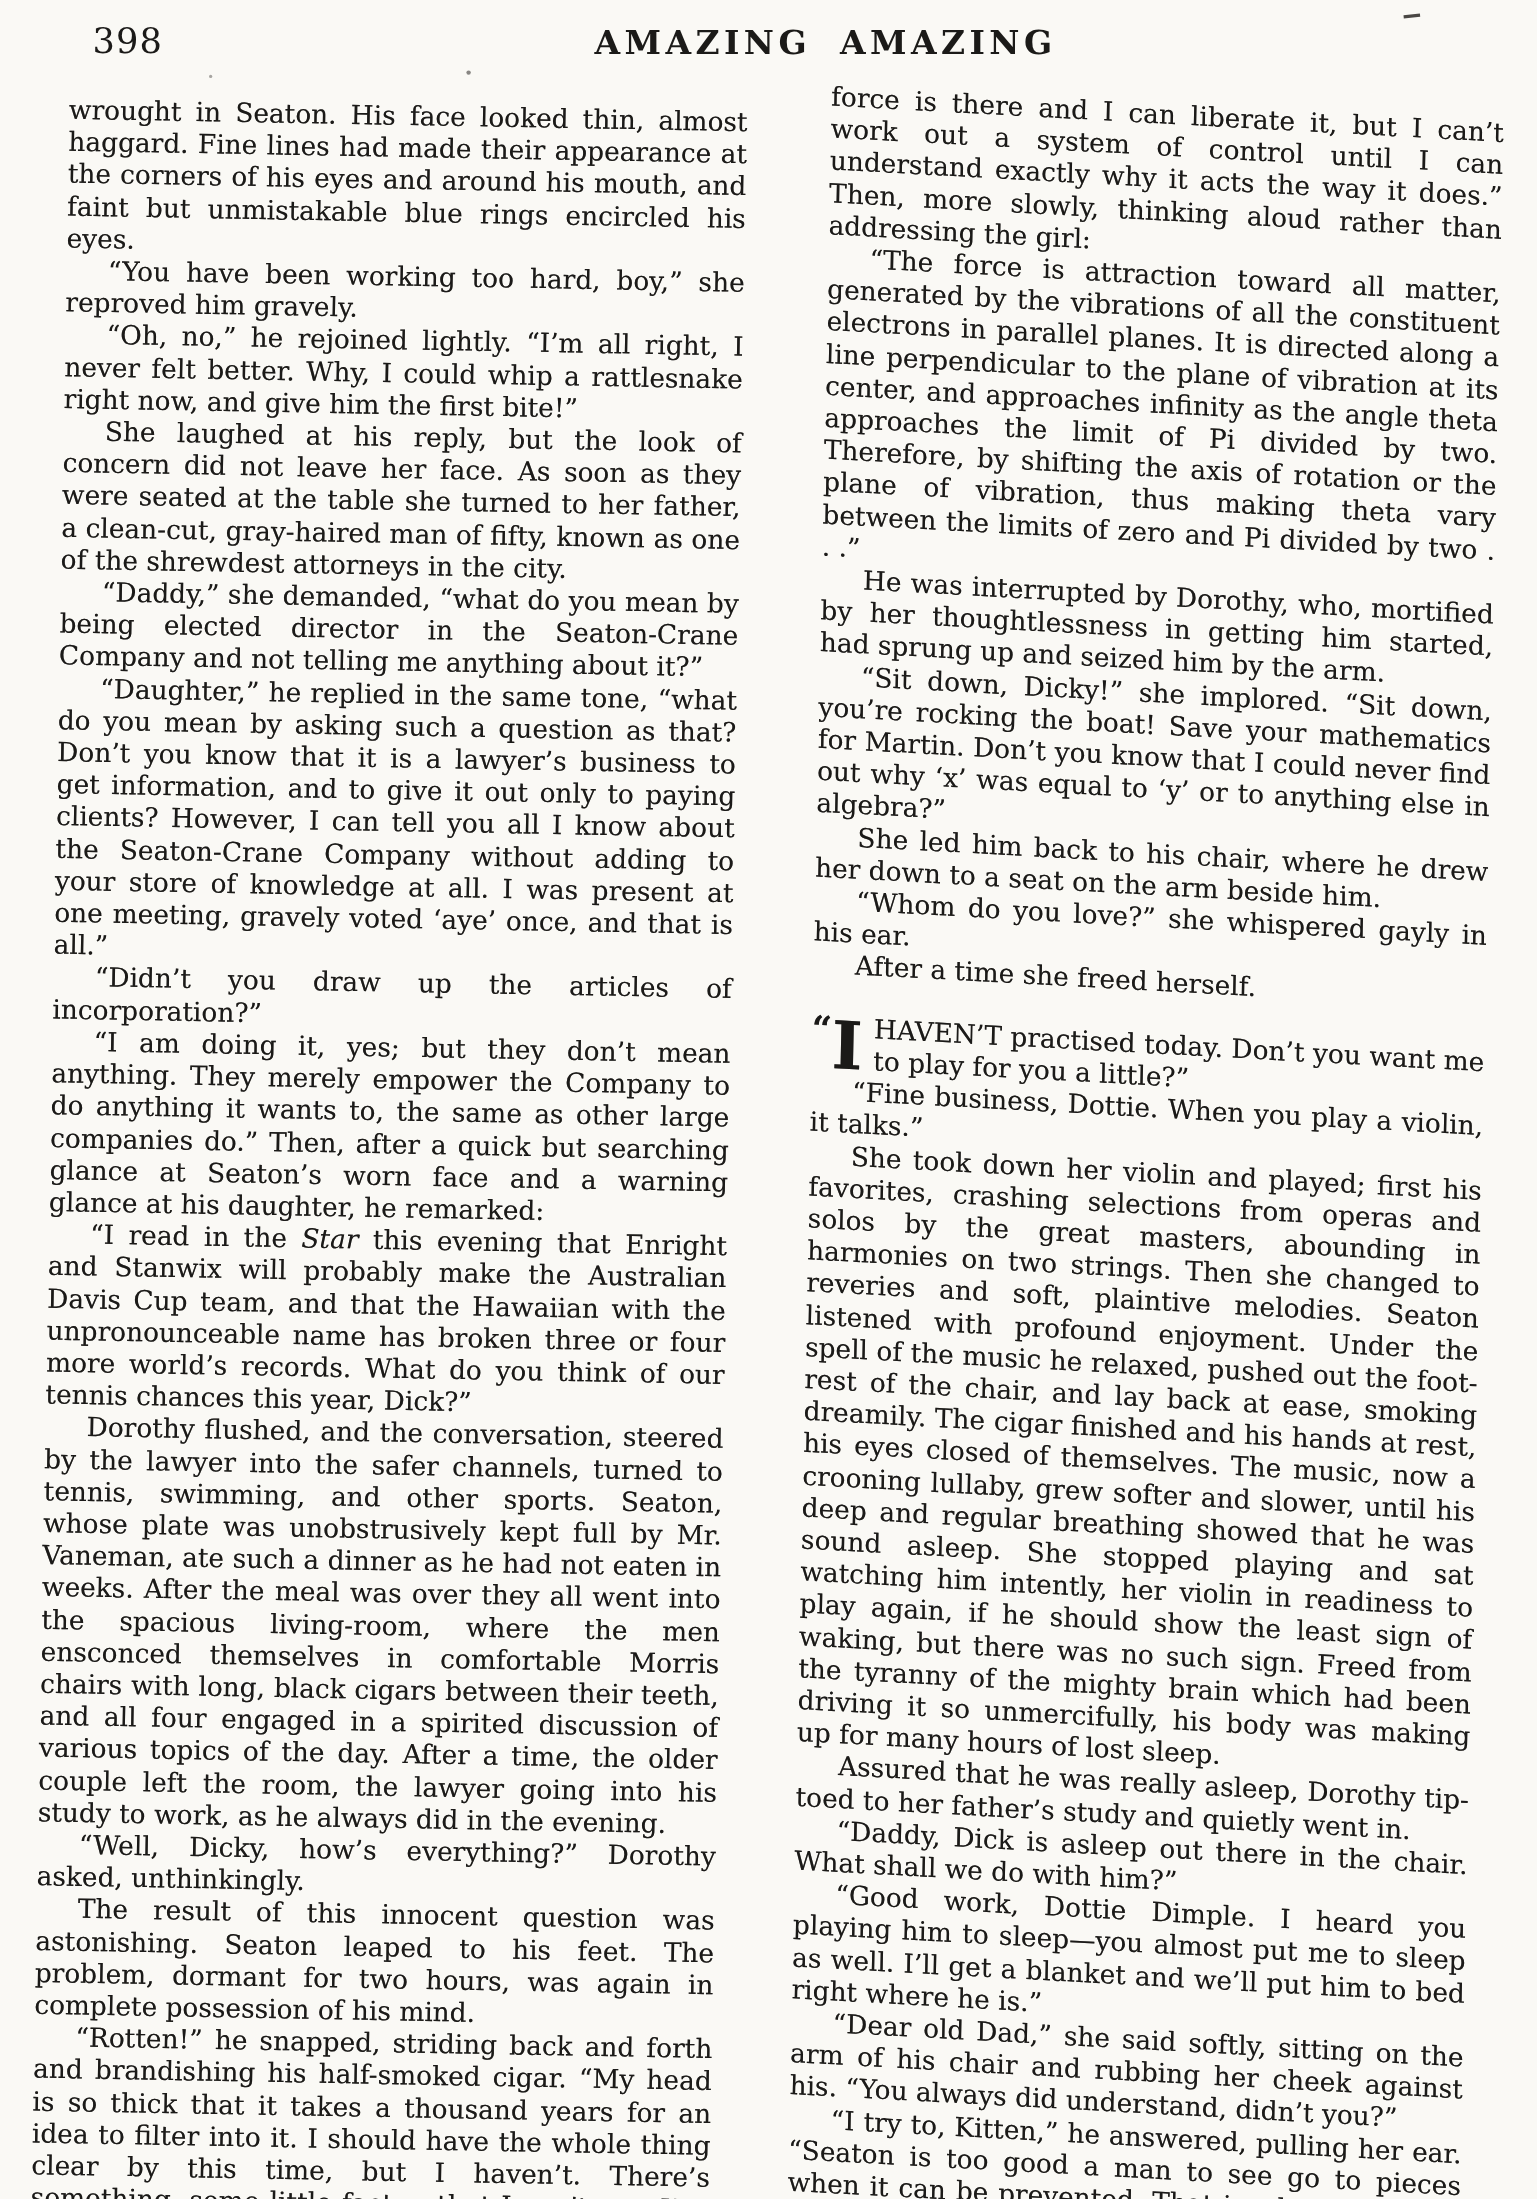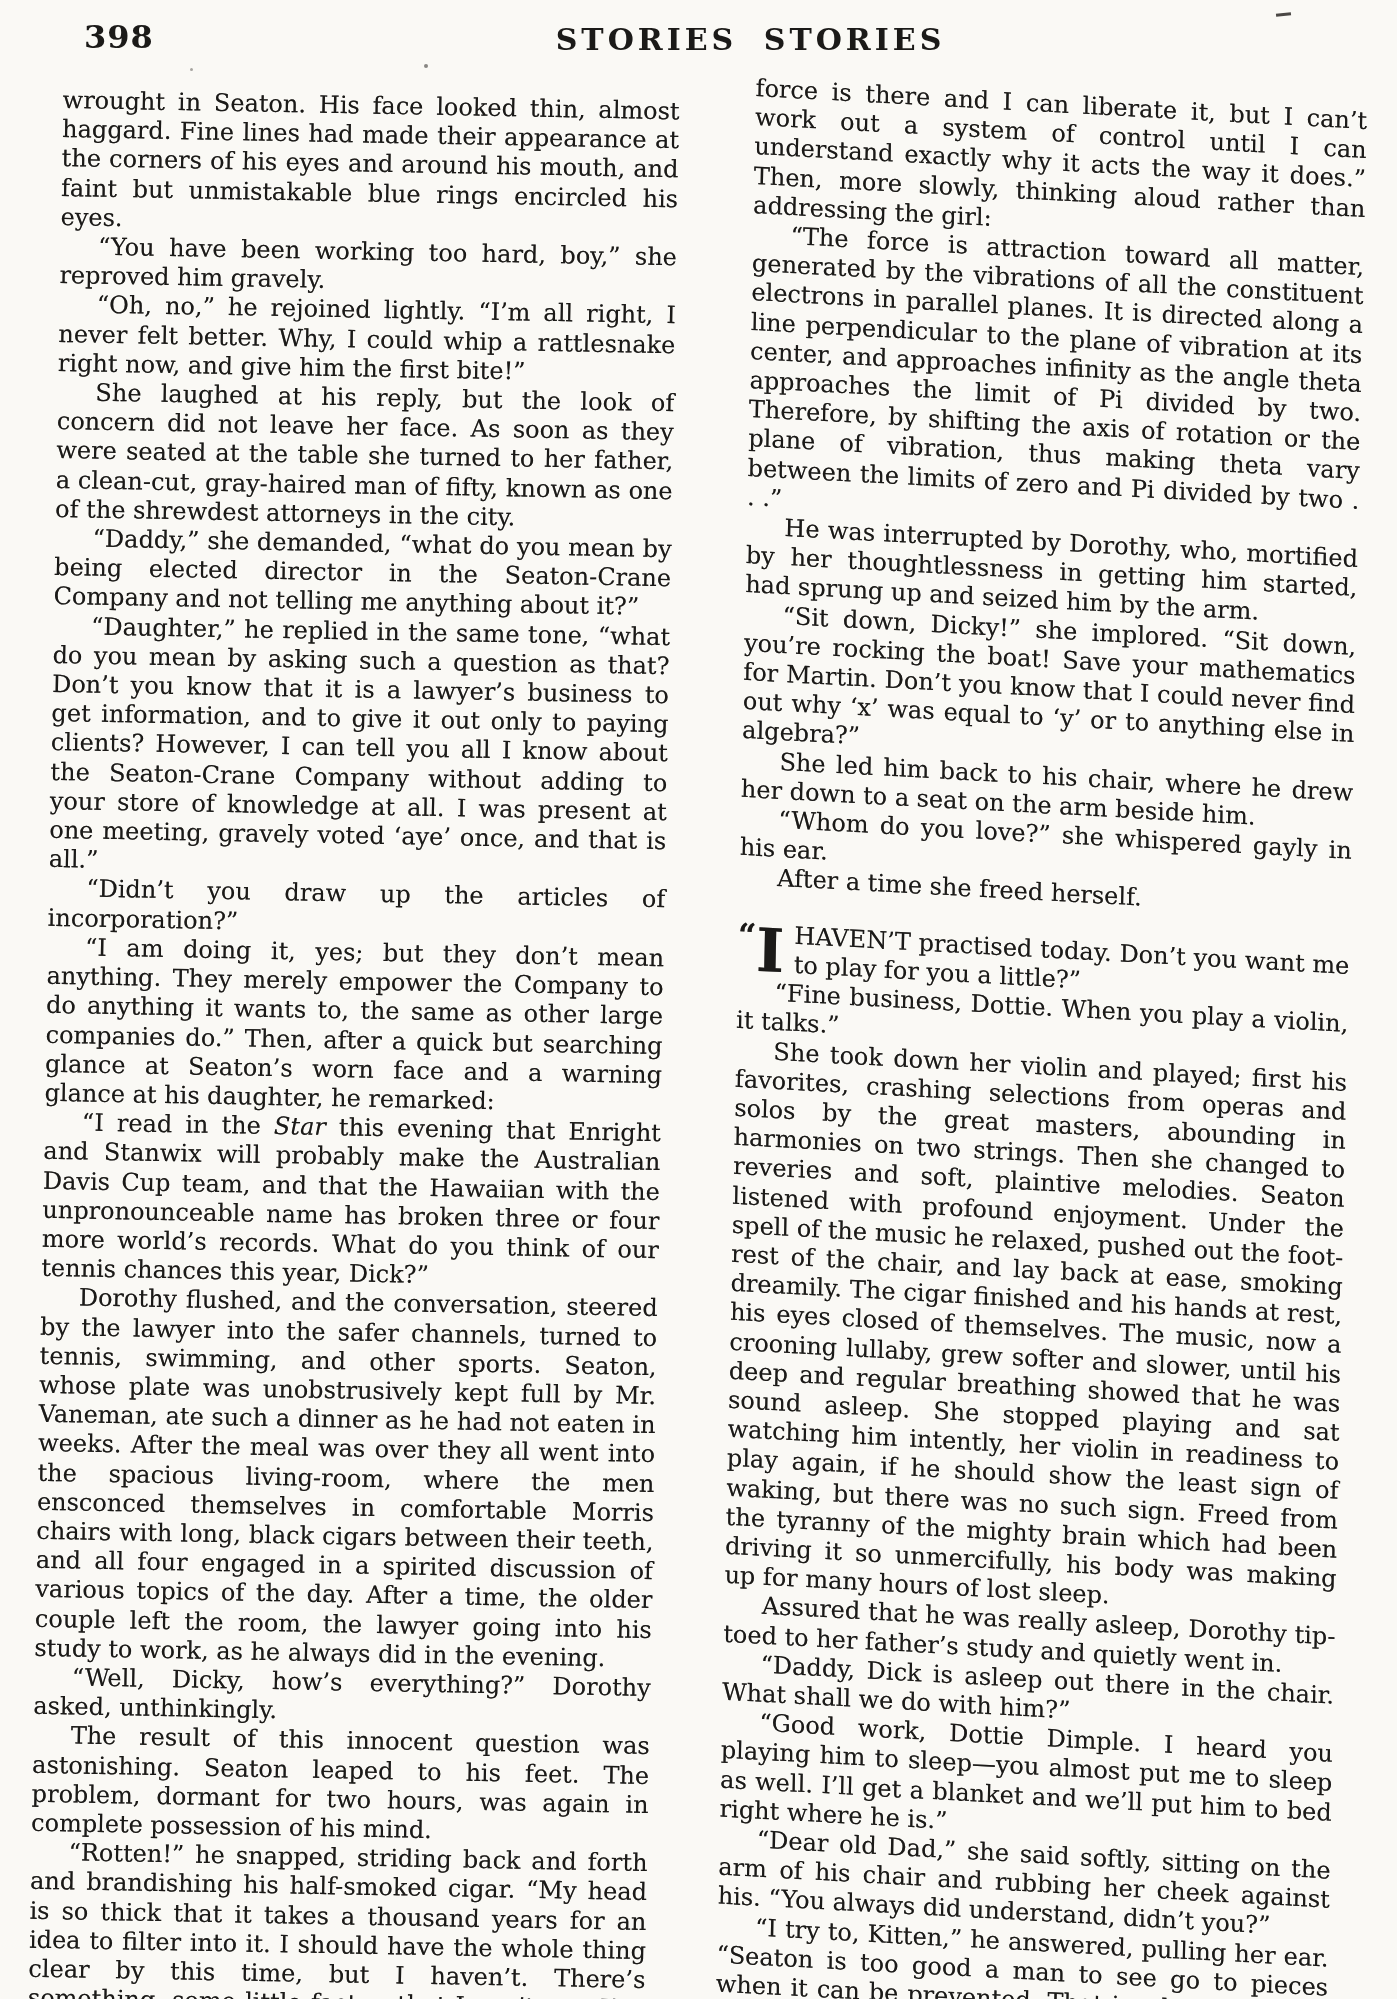--- a/index.html
+++ b/index.html
@@ -19,21 +19,21 @@
   .running-head {
     position: absolute;
     top: 0; left: 0; right: 0;
     height: 70px;
   }
   .page-number {
     position: absolute;
     top: 18px;
     left: 84px;
     font-size: 32px;
-    font-weight: bold;
+    font-weight: normal;
     letter-spacing: 1px;
   }
   .magazine-title {
     position: absolute;
     top: 22px;
     left: 50%;
     transform: translateX(-50%) translateX(52px);
     font-size: 30px;
     font-weight: bold;
     letter-spacing: 4px;
@@ -102,21 +102,21 @@
     width: 3px; height: 3px;
     border-radius: 50%;
     opacity: 0.4;
   }
 </style>
 </head>
 <body>
 
 <div class="running-head">
   <div class="page-number">398</div>
-  <div class="magazine-title">STORIES STORIES</div>
+  <div class="magazine-title">AMAZING AMAZING</div>
 </div>
 
 <div class="artifact artifact-dash"></div>
 <div class="artifact artifact-dot-1"></div>
 <div class="artifact artifact-dot-2"></div>
 
 <div class="column col-left" id="col-left">
     <p class="para"><span>wrought in Seaton. His face looked thin, almost haggard. Fine lines had made their appearance at the corners of his eyes and around his mouth, and faint but unmistakable blue rings encircled his eyes.</span></p>
     <p class="para indent"><span>“You have been working too hard, boy,” she reproved him gravely.</span></p>
     <p class="para indent"><span>“Oh, no,” he rejoined lightly. “I’m all right, I never felt better. Why, I could whip a rattlesnake right now, and give him the first bite!”</span></p>

